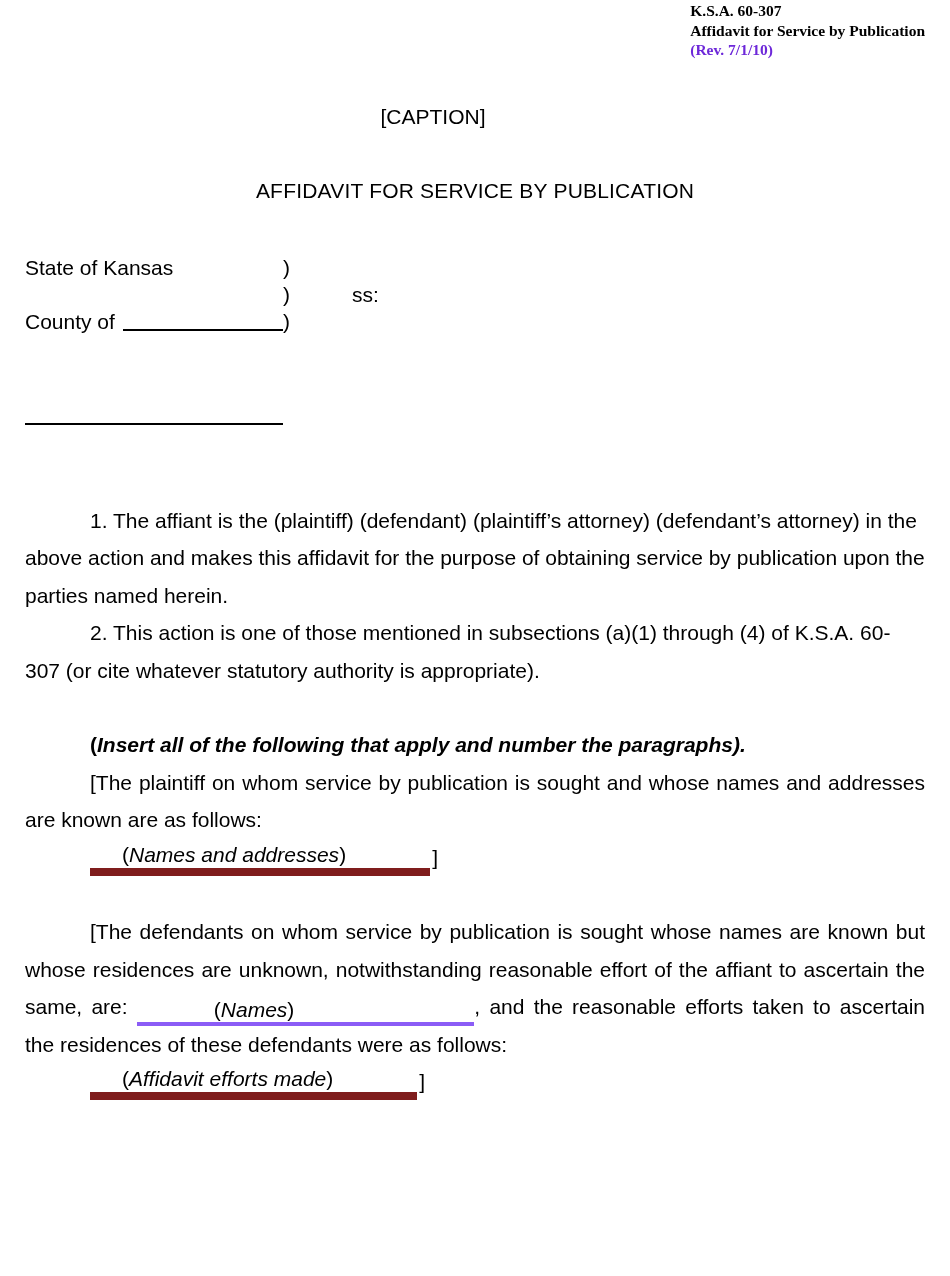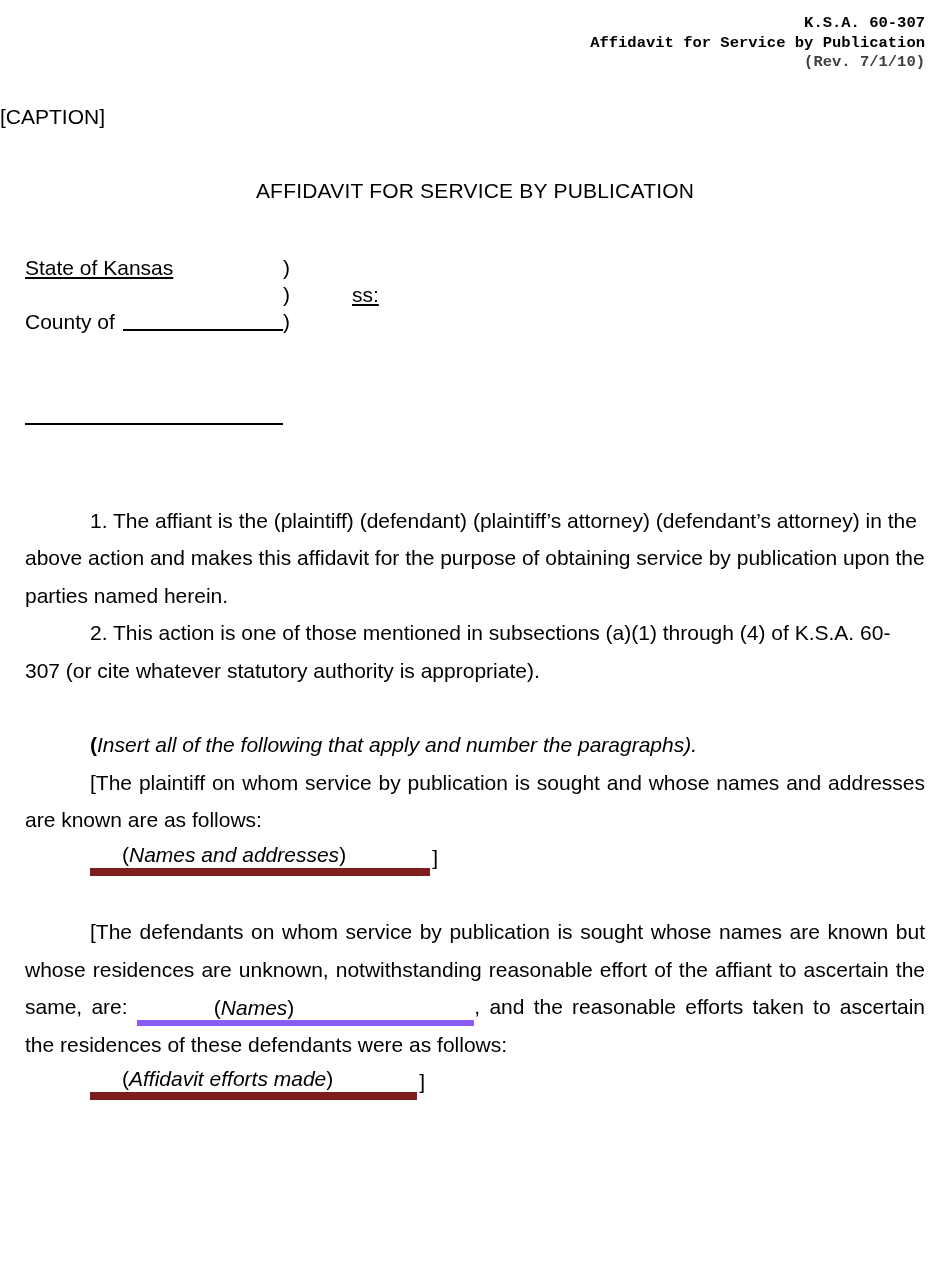--- a/index.html
+++ b/index.html
@@ -20,39 +20,39 @@
     position: absolute;
     left: 0; top: 0;
     width: 950px;
     height: 1276px;
   }
 
   
   .doc-header {
     position: absolute;
     right: 25px;
-    top: 14px;
-    text-align: right;
-    font-family: Liberation Mono, monospace;
+    top: 1px;
+    text-align: left;
+    font-family: Liberation Serif, serif;
     font-weight: bold;
     font-size: 15.5px;
     line-height: 19.5px;
     white-space: nowrap;
   }
   .doc-header .rev {
-    color: #404040;
+    color: #6d28d9;
   }
 
   
   .caption-line {
     position: absolute;
     left: 0;
     top: 104px;
     width: 866px;
-    text-align: left;
+    text-align: center;
     font-size: 21px;
     line-height: 25px;
   }
   .doc-title {
     position: absolute;
     left: 0;
     top: 178px;
     width: 950px;
     text-align: center;
     font-size: 21px;
@@ -66,23 +66,23 @@
     left: 25px;
     top: 254px;
     font-size: 21px;
     line-height: 27px;
     white-space: nowrap;
   }
   .venue .row {
     position: relative;
     height: 27px;
   }
-  .venue .label { position: absolute; left: 0; top: 0; text-decoration: underline; }
+  .venue .label { position: absolute; left: 0; top: 0; }
   .venue .paren { position: absolute; left: 258px; top: 0; }
-  .venue .ss    { position: absolute; left: 327px; top: 0; text-decoration: underline; }
+  .venue .ss    { position: absolute; left: 327px; top: 0; }
   .venue .county-label { position: absolute; left: 0; top: 0; text-align: right; }
   .venue .county-blank {
     position: absolute;
     left: 98px;
     top: 0;
     width: 160px;
     border-bottom: 2px solid #000;
     height: 21px;
   }
 
@@ -122,21 +122,21 @@
     text-justify: inter-word;
   }
   .instruction {
     margin: 0;
     text-indent: 65px;
     font-weight: bold;
     font-style: normal;
   }
   .instruction i {
     font-style: italic;
-    font-weight: normal;
+    font-weight: bold;
   }
   .spacer-line {
     height: 37.4px;
   }
 
   
   .slot-line {
     margin: 0;
     padding-left: 65px;
     white-space: nowrap;
@@ -155,21 +155,21 @@
   .slot .roman { font-style: normal; }
   .bracket-close {
     font-style: normal;
     display: inline-block;
     padding-left: 2px;
   }
 
   
   .inline-slot {
     display: inline-block;
-    border-bottom: 6px solid #8b5cf6;
+    border-bottom: 4px solid #8b5cf6;
     height: 25px;
     line-height: 25px;
     vertical-align: bottom;
     font-style: italic;
     white-space: nowrap;
   }
   .inline-slot .ipad-left { display: inline-block; width: 12px; }
   .inline-slot .ipad-right { display: inline-block; width: 180px; }
   .inline-slot .roman { font-style: normal; }
 </style>

